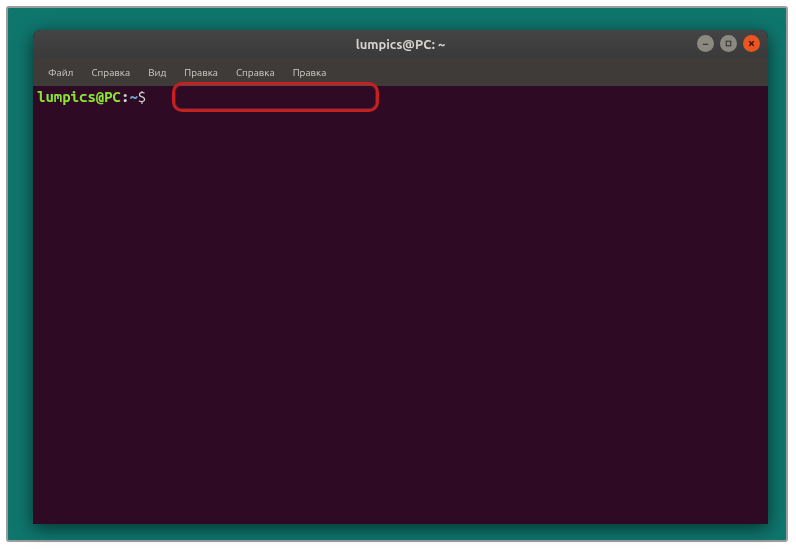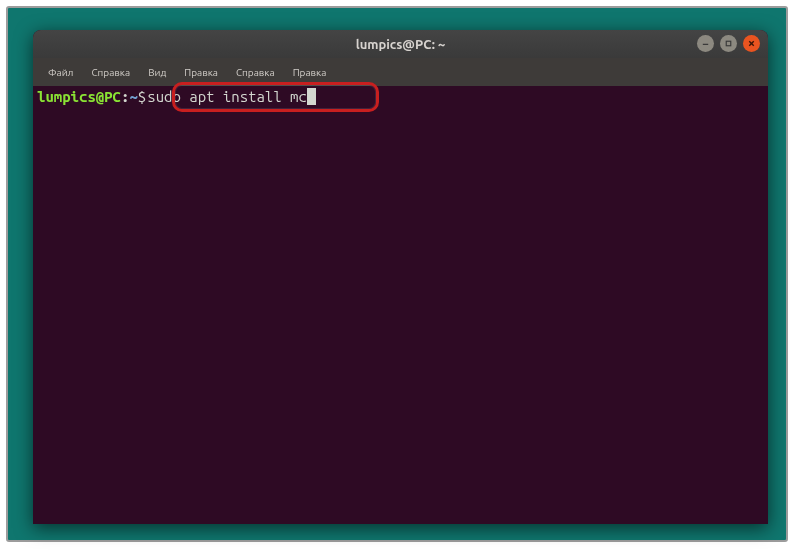--- a/index.html
+++ b/index.html
@@ -60,18 +60,17 @@
       <span class="menu-item">Правка</span>
       <span class="menu-item">Справка</span>
       <span class="menu-item">Правка</span>
     </div>
     <div class="terminal-area">
       <div class="prompt-line">
         <span class="prompt-user">lumpics@PC</span>
           <span class="prompt-colon">:</span>
           <span class="prompt-path">~</span>
           <span class="prompt-dollar">$</span>
-        <span class="command-wrap"><span class="command-text">sudo apt install mc</span><span class="cursor"></span></span>
       </div>
     </div>
     <div class="highlight-box"></div>
   </div>
 </div>
 
 </body></html>

